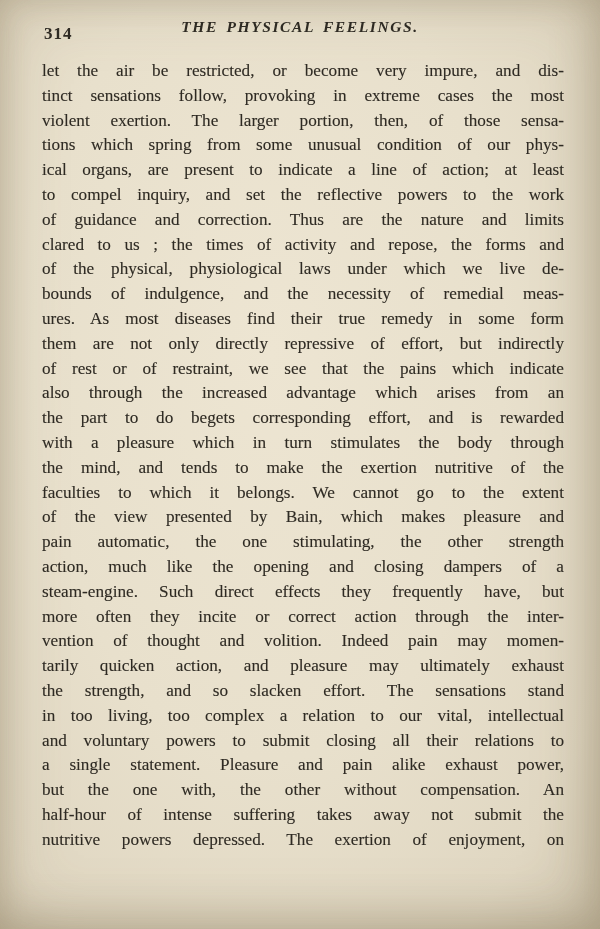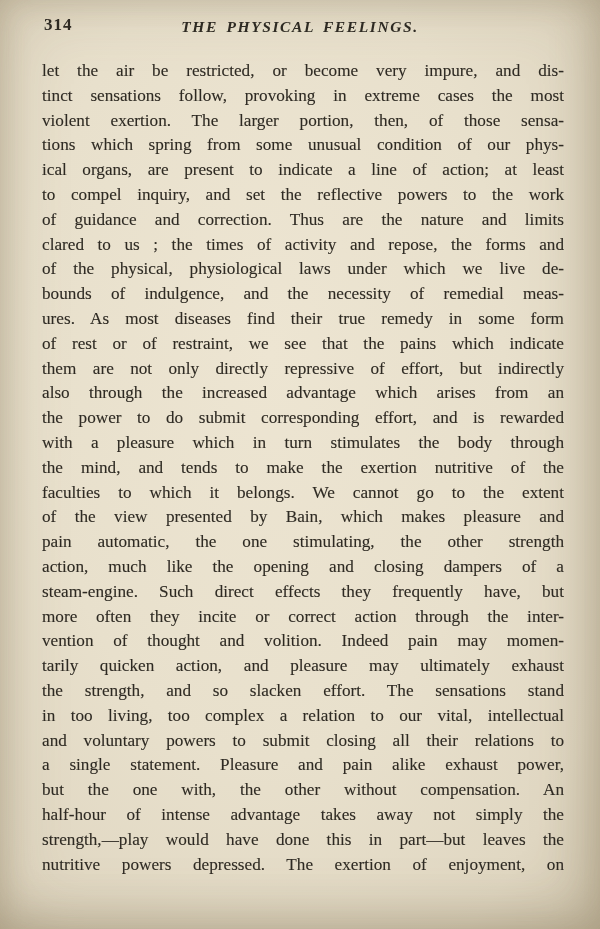--- a/index.html
+++ b/index.html
@@ -25,21 +25,21 @@
   .page-header {
     position: absolute;
     top: 15px;
     left: 0;
     right: 0;
     height: 30px;
   }
   .page-number {
     position: absolute;
     left: 44px;
-    top: 0;
+    top: 9px;
     font-size: 17px;
     letter-spacing: 1px;
     font-weight: bold;
   }
   .running-title {
     text-align: center;
     font-style: italic;
     font-weight: bold;
     font-size: 15.5px;
     letter-spacing: 1.6px;
@@ -73,36 +73,35 @@
       <div class="text-line">tinct sensations follow, provoking in extreme cases the most</div>
       <div class="text-line">violent exertion. The larger portion, then, of those sensa-</div>
       <div class="text-line">tions which spring from some unusual condition of our phys-</div>
       <div class="text-line">ical organs, are present to indicate a line of action; at least</div>
       <div class="text-line">to compel inquiry, and set the reflective powers to the work</div>
       <div class="text-line">of guidance and correction. Thus are the nature and limits</div>
       <div class="text-line">clared to us ; the times of activity and repose, the forms and</div>
       <div class="text-line">of the physical, physiological laws under which we live de-</div>
       <div class="text-line">bounds of indulgence, and the necessity of remedial meas-</div>
       <div class="text-line">ures. As most diseases find their true remedy in some form</div>
+      <div class="text-line">them are not only directly repressive of effort, but indirectly</div>
       <div class="text-line">of rest or of restraint, we see that the pains which indicate</div>
-      <div class="text-line">them are not only directly repressive of effort, but indirectly</div>
       <div class="text-line">also through the increased advantage which arises from an</div>
-      <div class="text-line">the power to do submit corresponding effort, and is rewarded</div>
+      <div class="text-line">the part to do begets corresponding effort, and is rewarded</div>
       <div class="text-line">with a pleasure which in turn stimulates the body through</div>
       <div class="text-line">the mind, and tends to make the exertion nutritive of the</div>
       <div class="text-line">faculties to which it belongs. We cannot go to the extent</div>
       <div class="text-line">of the view presented by Bain, which makes pleasure and</div>
       <div class="text-line">pain automatic, the one stimulating, the other strength</div>
       <div class="text-line">action, much like the opening and closing dampers of a</div>
       <div class="text-line">steam-engine. Such direct effects they frequently have, but</div>
       <div class="text-line">more often they incite or correct action through the inter-</div>
       <div class="text-line">vention of thought and volition. Indeed pain may momen-</div>
       <div class="text-line">tarily quicken action, and pleasure may ultimately exhaust</div>
       <div class="text-line">the strength, and so slacken effort. The sensations stand</div>
       <div class="text-line">in too living, too complex a relation to our vital, intellectual</div>
       <div class="text-line">and voluntary powers to submit closing all their relations to</div>
       <div class="text-line">a single statement. Pleasure and pain alike exhaust power,</div>
       <div class="text-line">but the one with, the other without compensation. An</div>
-      <div class="text-line">half-hour of intense advantage takes away not simply the</div>
-      <div class="text-line">strength,—play would have done this in part—but leaves the</div>
+      <div class="text-line">half-hour of intense suffering takes away not submit the</div>
       <div class="text-line">nutritive powers depressed. The exertion of enjoyment, on</div>
     </div>
 </div>
 
 </body></html>

